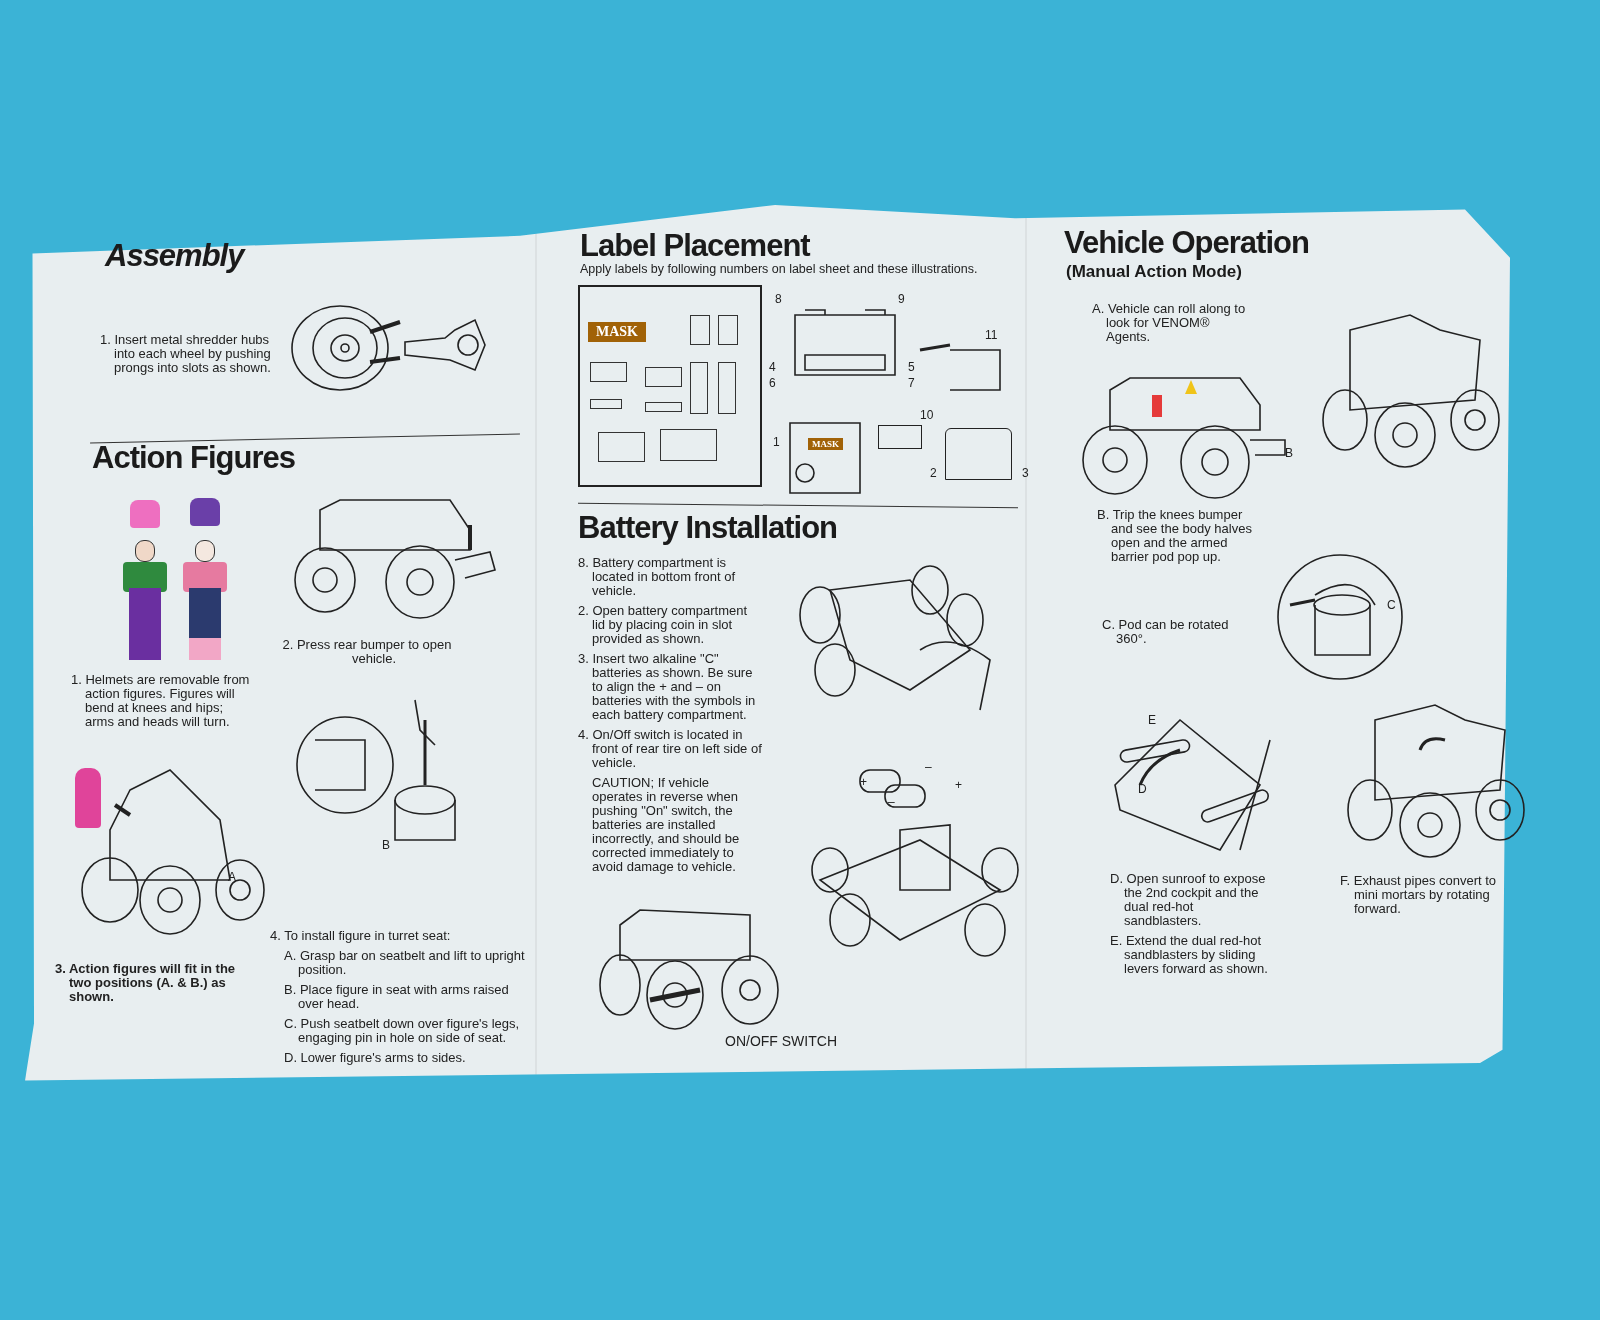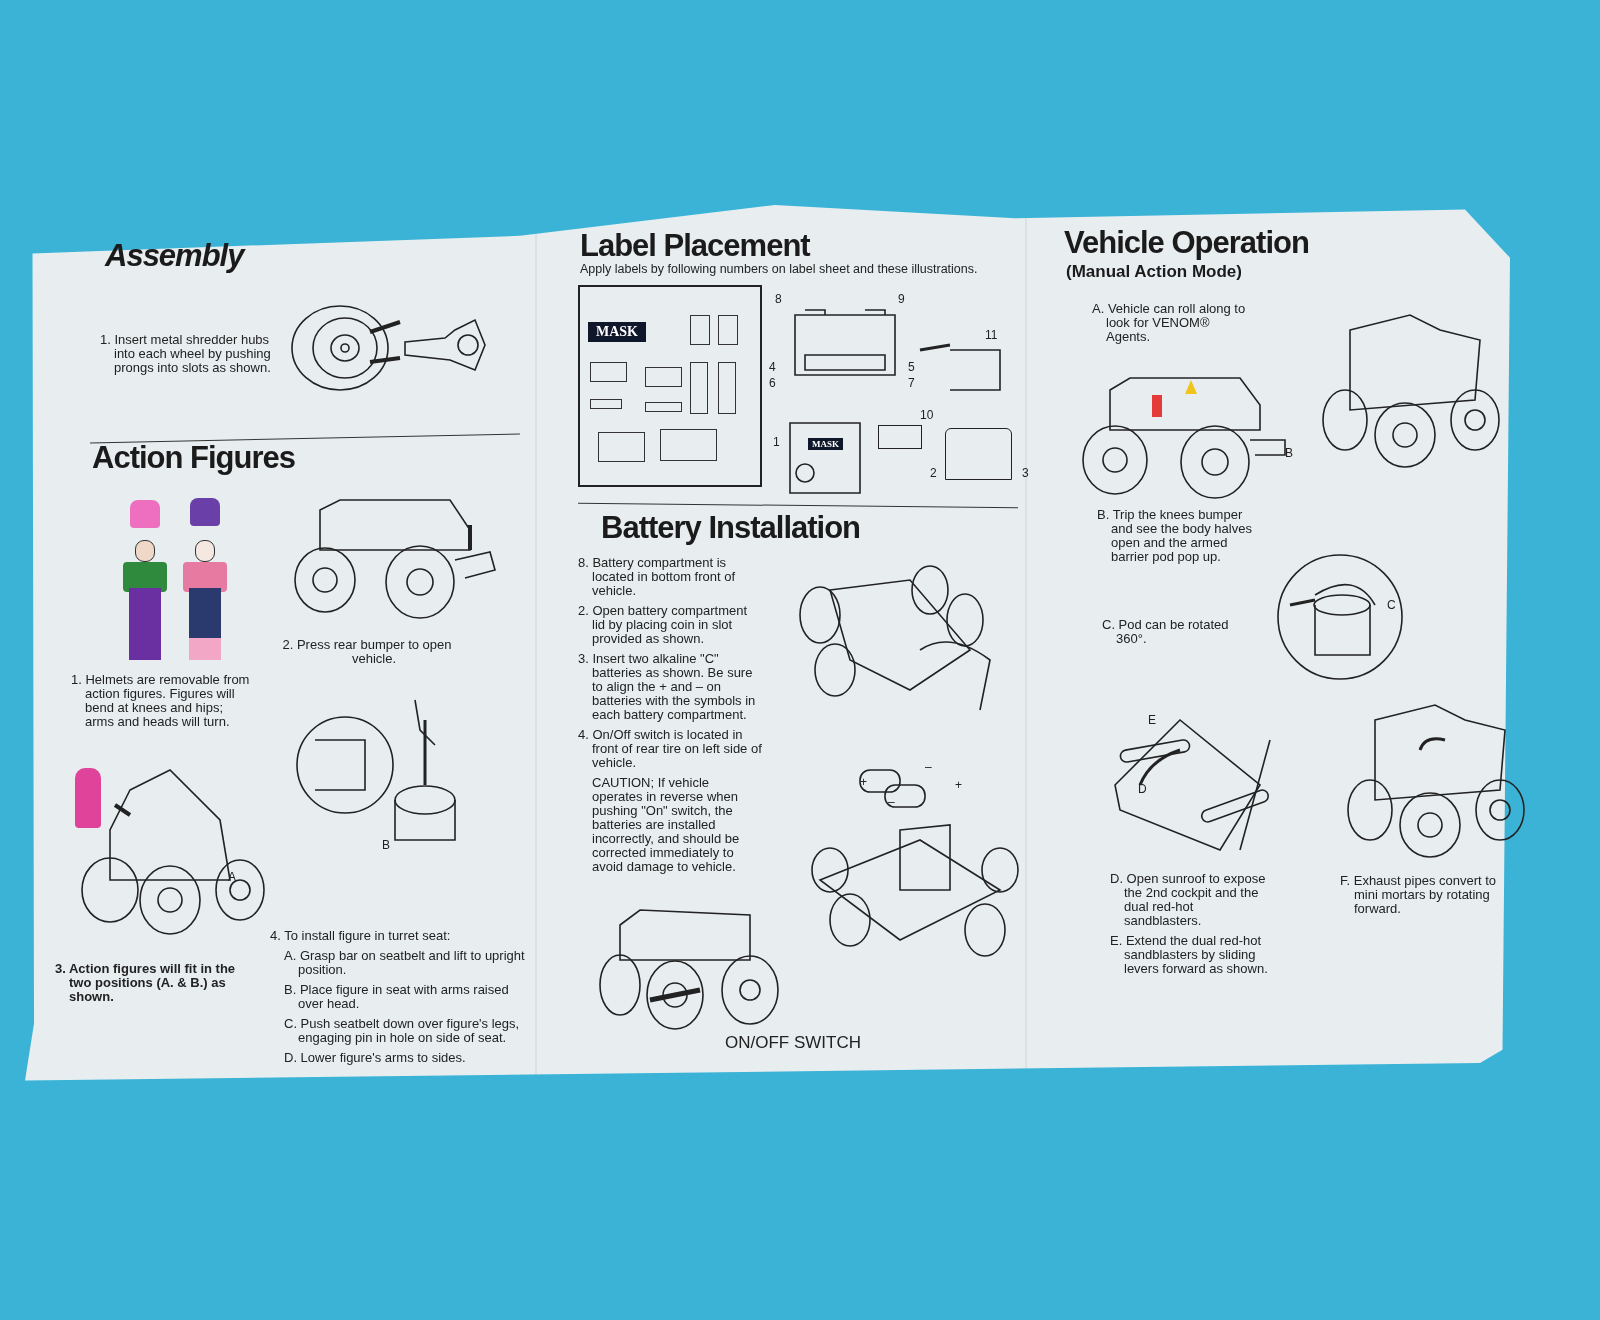--- a/index.html
+++ b/index.html
@@ -9,21 +9,21 @@
     box-shadow:0 2px 4px rgba(0,0,0,.2);}
   .fold{position:absolute;top:0;bottom:0;width:2px;background:rgba(0,0,0,.05);}
   .h{position:absolute;font-weight:bold;letter-spacing:-1px;color:#1b1b1b;}
   .t{position:absolute;font-size:13px;line-height:14px;color:#222;}
   .t p{margin:0 0 6px 0;}
   .ind{padding-left:14px;text-indent:-14px;}
   .rule{position:absolute;height:1px;background:#333;}
   svg{position:absolute;overflow:visible;}
   svg *{fill:none;stroke:#222;stroke-width:1.6;}
   .lbl{position:absolute;font-size:12px;color:#222;}
-  .mask-tag{position:absolute;background:#0f172a;color:#fff;font-family:"Liberation Serif",serif;font-weight:bold;font-size:14px;padding:2px 8px;}
+  .mask-tag{position:absolute;background:#a16207;color:#fff;font-family:"Liberation Serif",serif;font-weight:bold;font-size:14px;padding:2px 8px;}
   .helmet{position:absolute;width:30px;height:28px;border-radius:8px 8px 4px 4px;}
   .figure{position:absolute;}
 </style>
 </head>
 <body>
 
 <div class="sheet">
   <div class="fold" style="left:510px"></div>
   <div class="fold" style="left:1000px"></div>
 </div>
@@ -142,21 +142,21 @@
 <div class="mask-tag" style="left:808px;top:438px;font-size:9px;padding:1px 4px;">MASK</div>
 <div class="lbl" style="left:773px;top:435px;">1</div>
 <div class="lbl" style="left:920px;top:408px;">10</div>
 <div style="position:absolute;left:878px;top:425px;width:42px;height:22px;border:1.5px solid #222;"></div>
 <div style="position:absolute;left:945px;top:428px;width:65px;height:50px;border:1.5px solid #222;border-radius:6px 6px 0 0;"></div>
 <div class="lbl" style="left:930px;top:466px;">2</div>
 <div class="lbl" style="left:1022px;top:466px;">3</div>
 
 <div class="rule" style="left:578px;top:505px;width:440px;transform:rotate(0.6deg);"></div>
 
-<div class="h" style="left:601px;top:510px;font-size:31px;">Battery Installation</div>
+<div class="h" style="left:578px;top:510px;font-size:31px;">Battery Installation</div>
 <div class="t" style="left:578px;top:556px;width:185px;">
   <p class="ind">8. Battery compartment is located in bottom front of vehicle.</p>
   <p class="ind">2. Open battery compartment lid by placing coin in slot provided as shown.</p>
   <p class="ind">3. Insert two alkaline "C" batteries as shown. Be sure to align the + and – on batteries with the symbols in each battery compartment.</p>
   <p class="ind">4. On/Off switch is located in front of rear tire on left side of vehicle.</p>
   <p style="padding-left:14px;">CAUTION; If vehicle operates in reverse when pushing "On" switch, the batteries are installed incorrectly, and should be corrected immediately to avoid damage to vehicle.</p>
 </div>
 
 <svg style="left:790px;top:570px" width="230" height="170">
   <path d="M40 20 L120 10 L180 80 L120 120 L60 90 Z"></path>
@@ -183,21 +183,21 @@
 
 <svg style="left:590px;top:905px" width="200" height="120">
   <path d="M30 20 L50 5 L160 10 L160 55 L30 55 Z"></path>
   <ellipse cx="30" cy="80" rx="20" ry="30"></ellipse>
   <ellipse cx="85" cy="90" rx="28" ry="34"></ellipse>
     <circle cx="85" cy="90" r="12"></circle>
   <ellipse cx="160" cy="85" rx="28" ry="34"></ellipse>
     <circle cx="160" cy="85" r="10"></circle>
   <path d="M60 95 L110 85" style="stroke-width:5"></path>
 </svg>
-<div class="lbl" style="left:725px;top:1033px;font-size:17px;">ON/OFF SWITCH</div>
+<div class="lbl" style="left:725px;top:1033px;font-size:14px;">ON/OFF SWITCH</div>
 
 <div class="h" style="left:1064px;top:225px;font-size:31px;">Vehicle Operation</div>
 <div class="h" style="left:1066px;top:262px;font-size:17px;letter-spacing:0;">(Manual Action Mode)</div>
 <div class="t ind" style="left:1092px;top:302px;width:140px;">A. Vehicle can roll along to look for VENOM® Agents.</div>
 
 <svg style="left:1070px;top:370px" width="220" height="130">
   <path d="M40 20 L60 8 L170 8 L190 35 L190 60 L40 60 Z"></path>
   <ellipse cx="45" cy="90" rx="32" ry="34"></ellipse>
     <circle cx="45" cy="90" r="12"></circle>
   <ellipse cx="145" cy="92" rx="34" ry="36"></ellipse>

